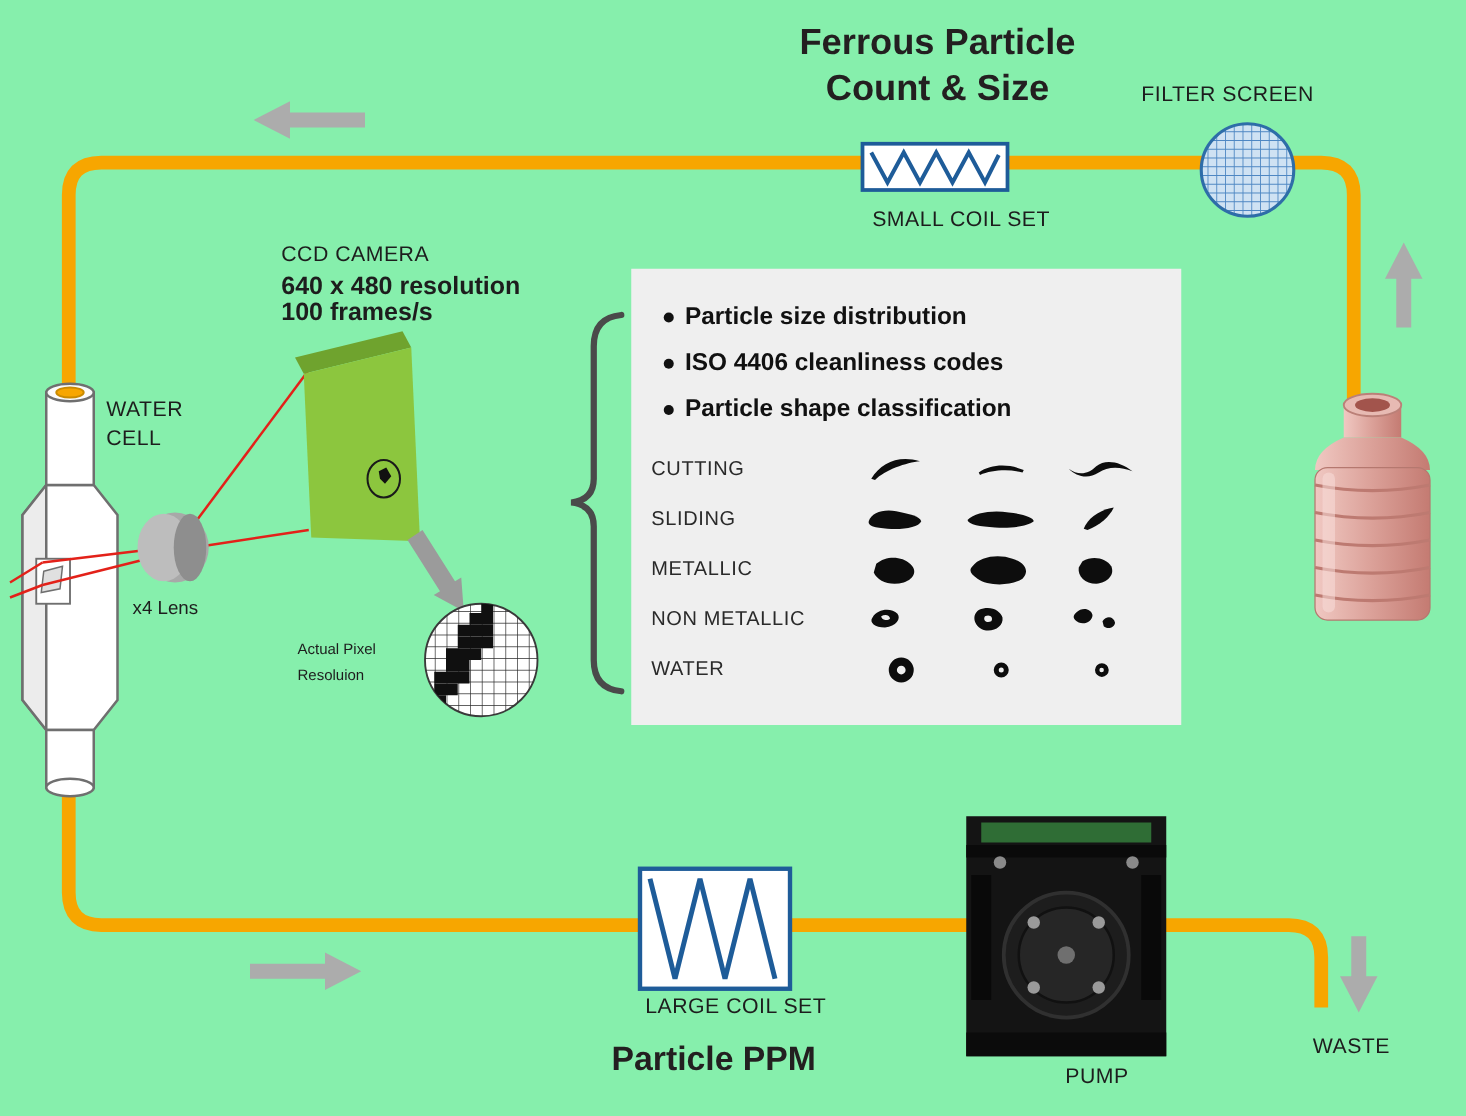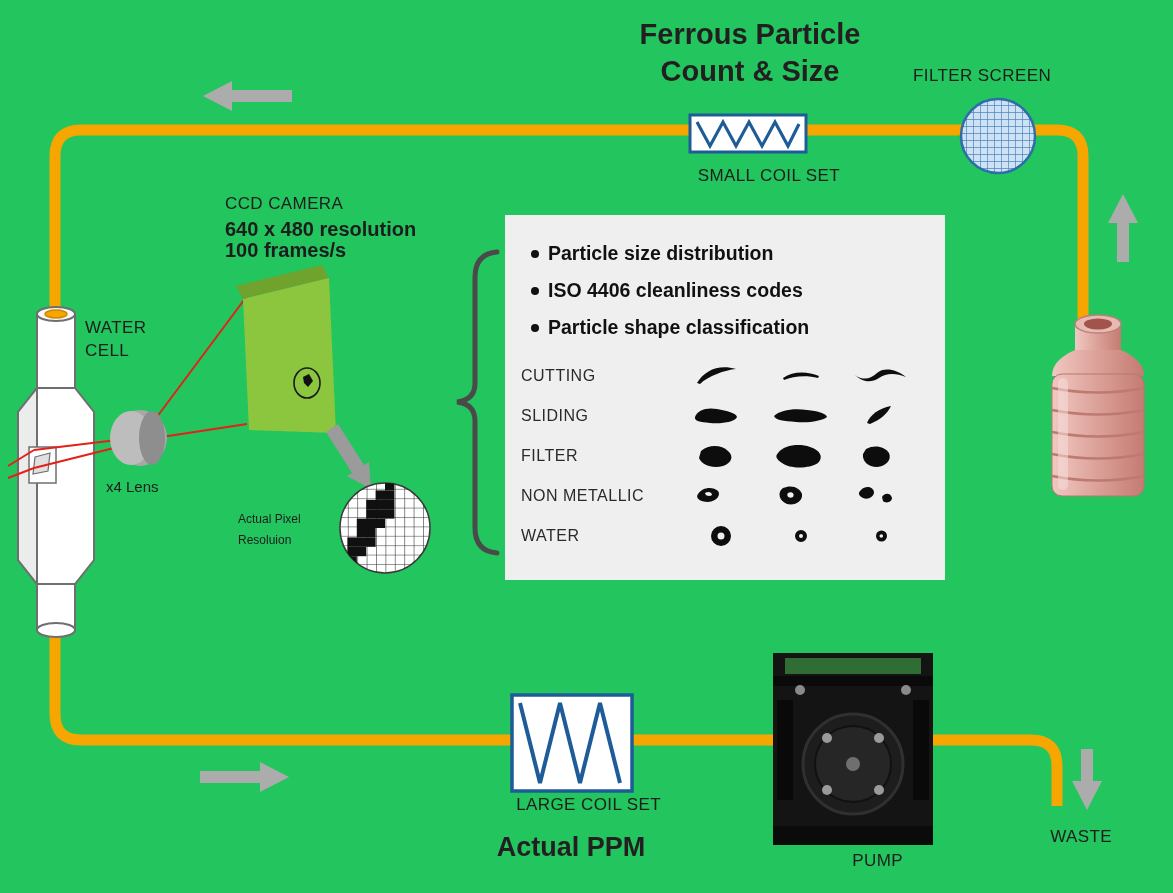--- a/index.html
+++ b/index.html
@@ -1,16 +1,16 @@
 <!DOCTYPE html>
 <html><head>
 <meta charset="utf-8">
 <style>
   html,body{margin:0;padding:0;background:#fff;}
-  .stage{position:relative;width:1173px;height:893px;background:#22c55e;overflow:hidden;
+  .stage{position:relative;width:1173px;height:893px;background:#86efac;overflow:hidden;
          font-family:"Liberation Sans",sans-serif;color:#1d1d1d;}
   svg.base{position:absolute;left:0;top:0;}
   .lbl{position:absolute;font-size:17px;letter-spacing:.4px;color:#1d1d1d;white-space:nowrap;}
   .title-top{position:absolute;left:590px;top:16px;width:320px;text-align:center;
              font-weight:700;font-size:29px;line-height:37px;color:#231f20;}
   .title-bottom{position:absolute;left:471px;top:832px;width:200px;text-align:center;
                 font-weight:700;font-size:27px;color:#231f20;}
   .cam{position:absolute;left:225px;top:194px;}
   .cam .t{font-size:17px;letter-spacing:.4px;margin-bottom:5px;}
   .cam .s{font-size:20px;font-weight:700;line-height:21px;}
@@ -242,21 +242,21 @@
             </svg>
           </div>
         <div class="pslot">
             <svg class="pp" viewBox="0 0 60 30">
               <path d="M16 22 C19 14 28 7 40 5 C37 12 29 19 19 23 Z"></path>
             </svg>
           </div>
       </div>
 
       <div class="prow">
-        <div class="rlabel">FILTER</div>
+        <div class="rlabel">METALLIC</div>
         <div class="pslot">
             <svg class="pp" viewBox="0 0 60 30">
               <path d="M10 10 C18 3 31 4 37 10 C43 15 41 22 32 25 C21 28 11 24 8 17 Z"></path>
             </svg>
           </div>
         <div class="pslot">
             <svg class="pp" viewBox="0 0 60 30">
               <path d="M7 12 C13 4 28 2 39 6 C49 9 53 16 47 22 C38 28 19 28 11 22 C5 18 4 15 7 12 Z"></path>
             </svg>
           </div>
@@ -303,19 +303,19 @@
               <path fill-rule="evenodd" d="M25 15 a5.5 5.5 0 1 0 11 0 a5.5 5.5 0 1 0 -11 0 Z M28.5 15 a1.8 1.8 0 1 0 3.6 0 a1.8 1.8 0 1 0 -3.6 0 Z"></path>
             </svg>
           </div>
       </div>
 
     </div>
   </div>
 
   <div class="lbl c-label" style="left:481px;top:795px;width:180px">LARGE COIL SET</div>
 
-  <div class="title-bottom">Actual PPM</div>
+  <div class="title-bottom">Particle PPM</div>
 
   <div class="lbl c-label" style="left:803px;top:851px;width:100px">PUMP</div>
 
   <div class="lbl c-label" style="left:1012px;top:827px;width:100px">WASTE</div>
 
 </div>
 
 </body></html>

